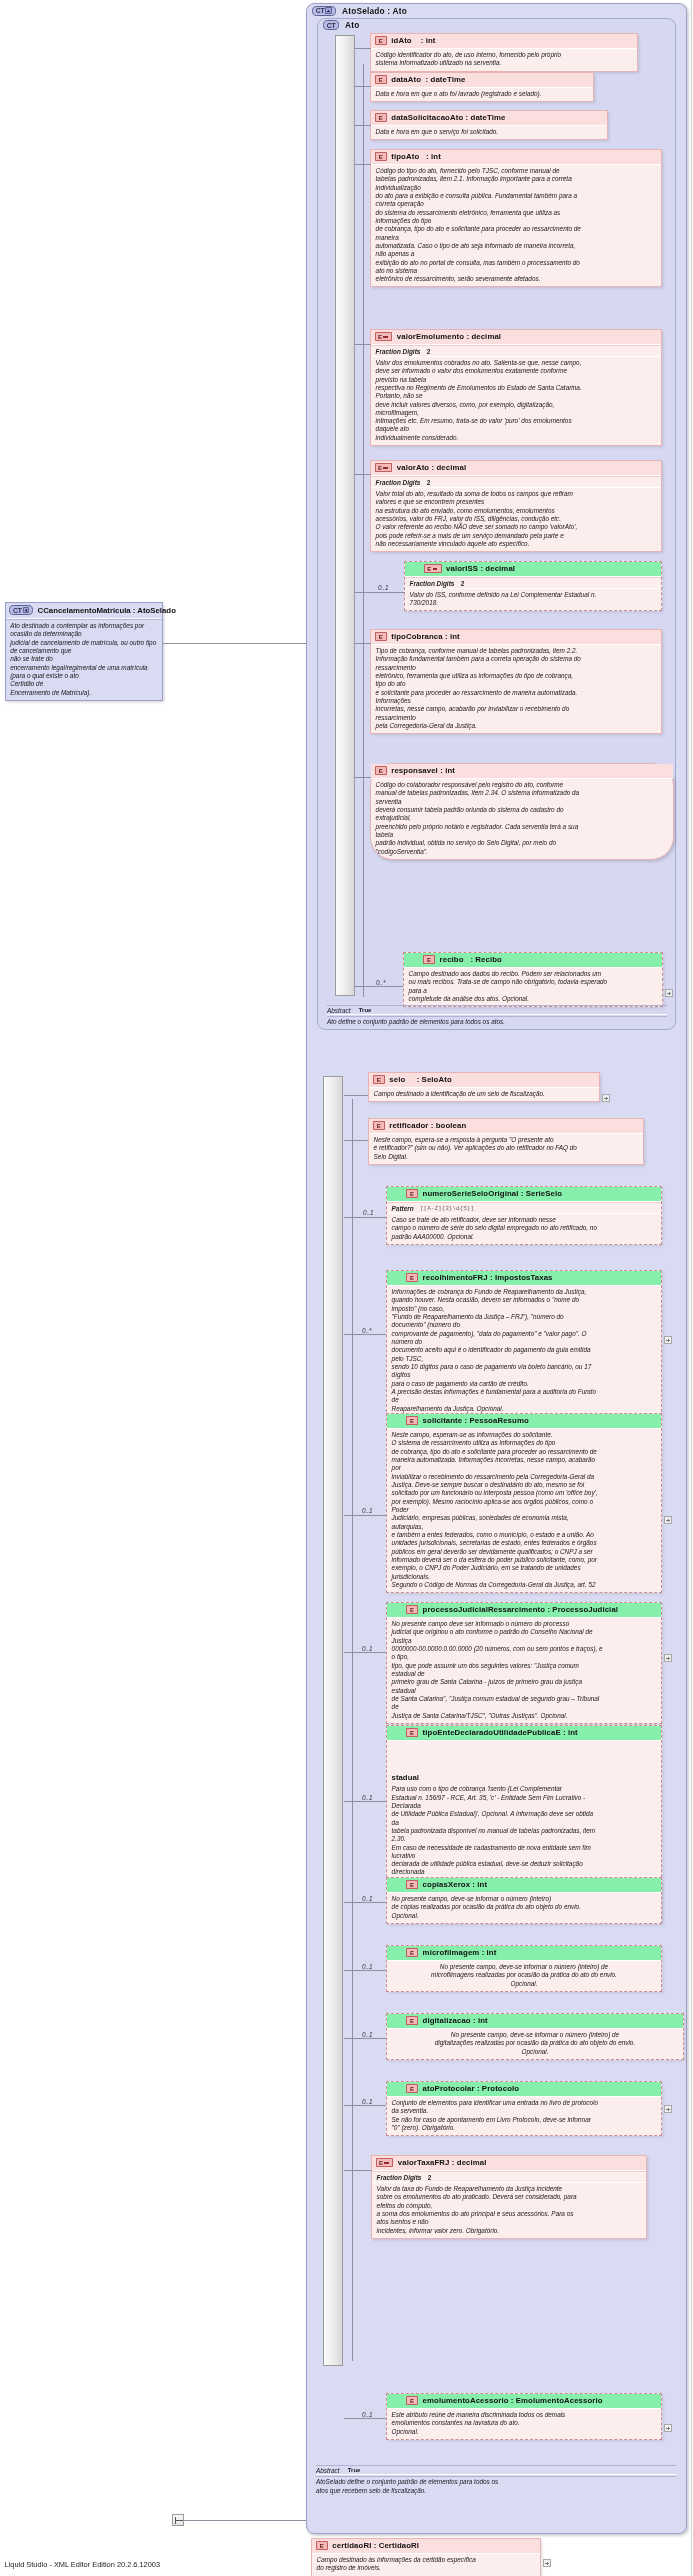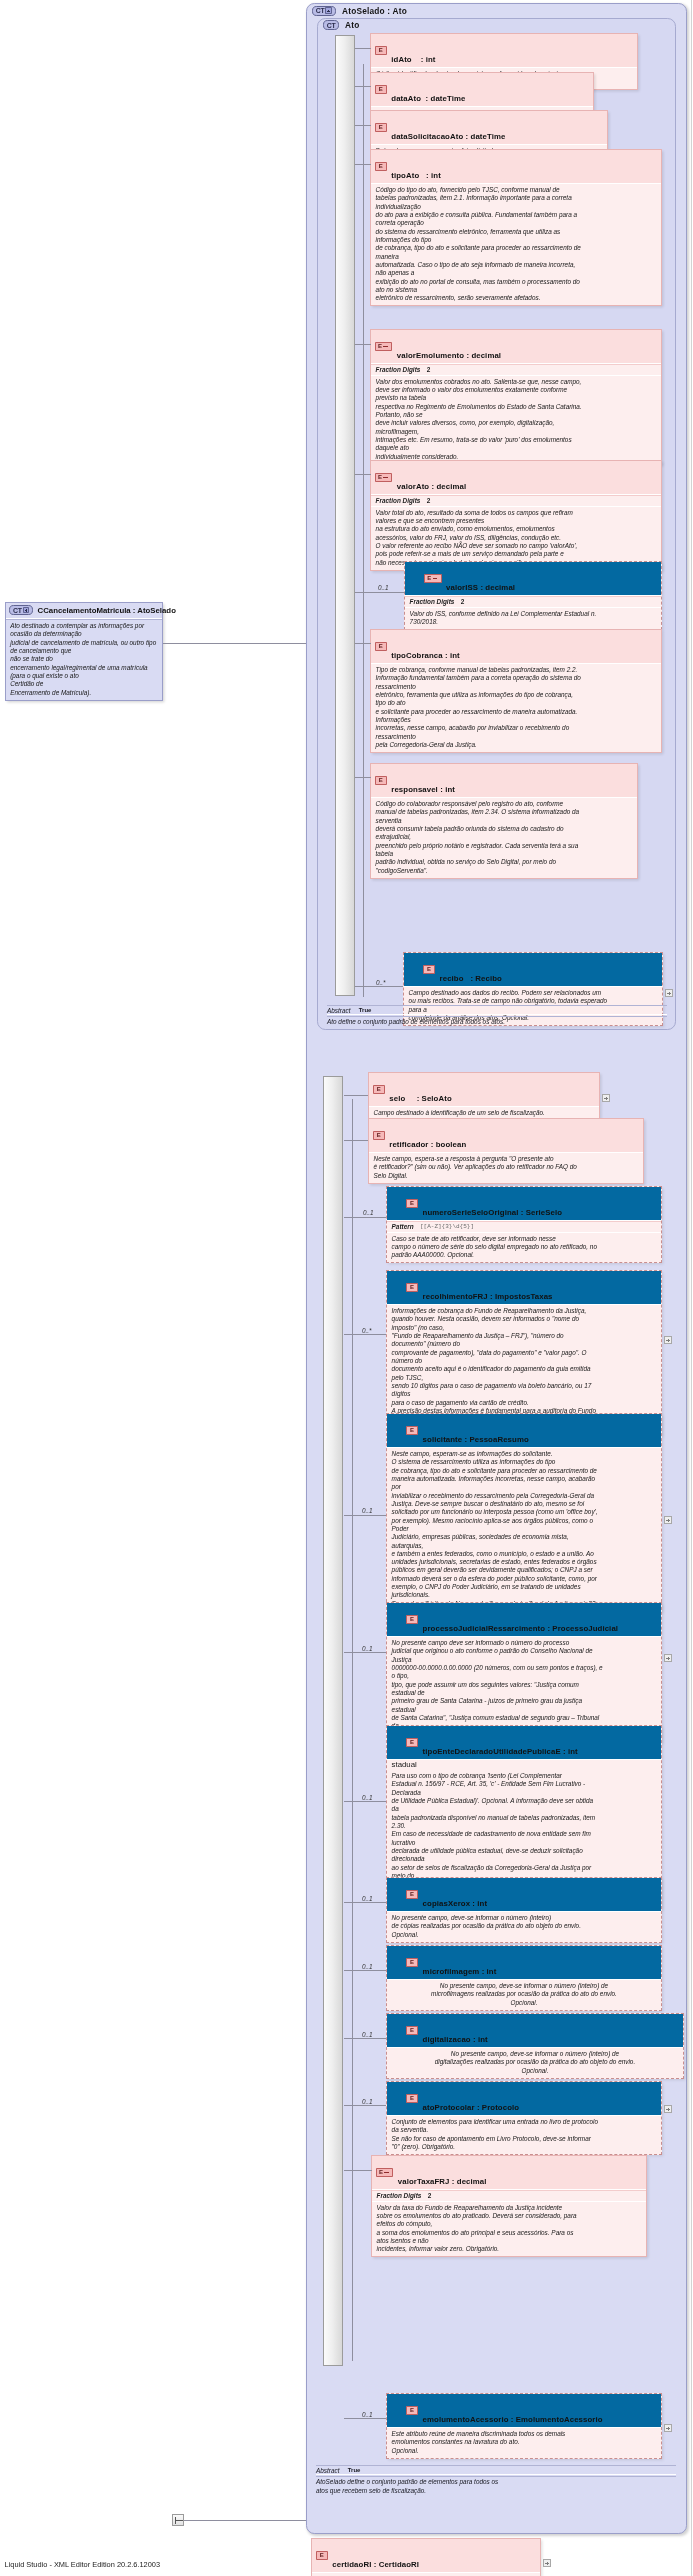--- a/index.html
+++ b/index.html
@@ -86,21 +86,21 @@
     box-shadow: 1.8px 1.8px 2.8px rgba(0,0,0,0.10);
   }
   .el .hdr {
     display:flex;
     align-items:center;
     gap:4.6px;
     padding: 2.3px 4.6px 2.8px 3.7px;
     background: #fbdede;
     border-bottom: 0.9px solid #ffffff;
   }
-  .el.optional .hdr { background:#0369a1;padding-left:19px; }
+  .el.optional .hdr { background:#86efac;padding-left:19px; }
   .ebadge {
     flex: none;
     width: 12px; height: 9.2px;
     background:#f6b9b9;
     border:0.9px solid #c05f5f;
     border-radius:0.9px;
     font-size:6px;
     font-weight:bold;
     color:#5b1a1a;
     display:flex; align-items:center; justify-content:center;
@@ -113,21 +113,20 @@
     background:#8e2b2b;
     margin-left:1.4px;
   }
   .ebadge.attr{ width:17.5px; justify-content:flex-start; padding-left:2.3px; }
   .ename {
     font-size: 7.8px;
     font-weight: bold;
     color: #111;
     white-space: nowrap;
     letter-spacing:0.1px;
-    margin-top:19px;
   }
   .el .facet {
     display:flex;
     gap:6.4px;
     padding: 1.4px 4.6px;
     border-bottom:0.9px solid #ffffff;
     border-top:0.9px solid #f3cccc;
     font-size:6.4px;
     font-style: italic;
   }
@@ -377,21 +376,21 @@
 eletrônico, ferramenta que utiliza as informações do tipo de cobrança,
 tipo do ato
 e solicitante para proceder ao ressarcimento de maneira automatizada.
 Informações
 incorretas, nesse campo, acabarão por inviabilizar o recebimento do
 ressarcimento
 pela Corregedoria-Geral da Justiça.</div>
 </div>
 <div class="hline" style="left:355px; top:643px; width:15.6px;"></div>
 
-<div class="el" style="left:370px; top:763px; width:268px;">
+<div class="el" style="left:370px; top:763px; width:304px;border-radius:23px;">
   <div class="hdr">
     <span class="ebadge">E</span>
     <span class="ename"><span>responsavel</span>&nbsp;<span>: int</span></span>
   </div>
   <div class="doc">Código do colaborador responsável pelo registro do ato, conforme
 manual de tabelas padronizadas, item 2.34. O sistema informatizado da
 serventia
 deverá consumir tabela padrão oriunda do sistema do cadastro do
 extrajudicial,
 preenchido pelo próprio notário e registrador. Cada serventia terá a sua
@@ -532,21 +531,21 @@
 </div>
 <div class="expander" style="left:664px; top:1654px;"></div>
 <div class="hline" style="left:344px; top:1652px; width:42px;"></div>
 <div class="card" style="left:362px; top:1645px;">0..1</div>
 
 <div class="el optional" style="left:386px; top:1725px; width:276px;">
   <div class="hdr">
     <span class="ebadge">E</span>
     <span class="ename"><span>tipoEnteDeclaradoUtilidadePublicaE</span>&nbsp;<span>: int</span></span>
   </div>
-  <div class="doc" style="font-style:normal;font-weight:normal;font-size:7.8px;padding-top:0;padding-bottom:0;">stadual</div>
+  <div class="doc" style="font-style:normal;font-weight:bold;font-size:7.8px;padding-top:0;padding-bottom:0;margin-top:32px;">stadual</div>
   <div class="doc">Para uso com o tipo de cobrança 'Isento (Lei Complementar
 Estadual n. 156/97 - RCE, Art. 35, 'c' - Entidade Sem Fim Lucrativo -
 Declarada
 de Utilidade Pública Estadual)'. Opcional. A informação deve ser obtida
 da
 tabela padronizada disponível no manual de tabelas padronizadas, item
 2.30.
 Em caso de necessidade de cadastramento de nova entidade sem fim
 lucrativo
 declarada de utilidade pública estadual, deve-se deduzir solicitação

